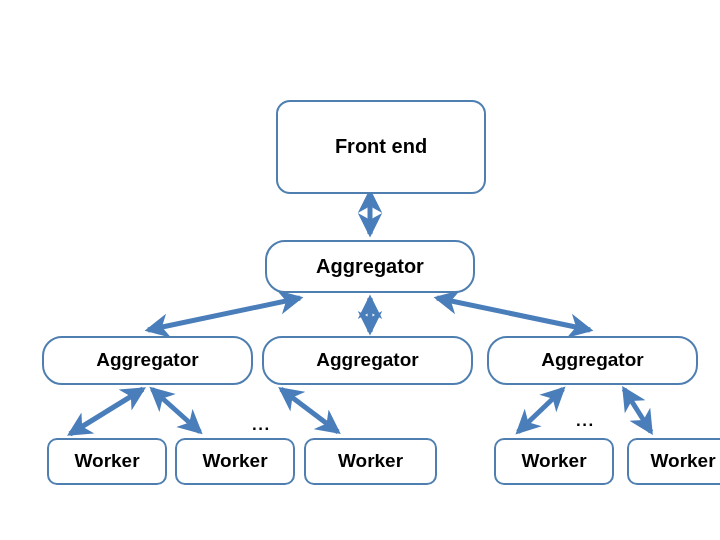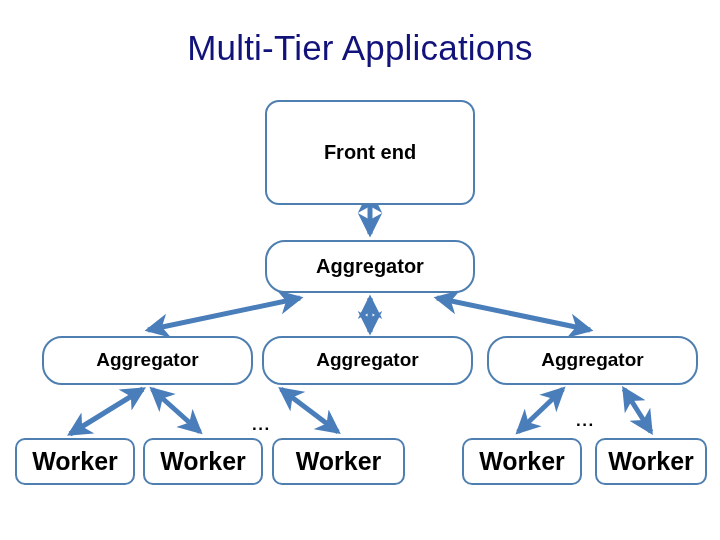--- a/index.html
+++ b/index.html
@@ -41,21 +41,21 @@
     font-weight: bold;
     line-height: 1.18;
     z-index: 3;
   }
   .node.front {
     font-size: 20px;
     border-radius: 14px;
   }
   .node.agg-top { font-size: 20px; }
   .node.agg { font-size: 19px; }
-  .node.worker { font-size: 25px; border-radius: 10px; }
+  .node.worker { font-size: 19px; border-radius: 10px; margin-left: 32px; }
   .ellipsis {
     position: absolute;
     color: #000000;
     font-size: 17px;
     font-weight: bold;
     letter-spacing: 1.5px;
     line-height: 1;
     z-index: 4;
   }
   #arrow-layer {
@@ -66,21 +66,20 @@
     height: 540px;
     z-index: 2;
     pointer-events: none;
   }
 </style>
 </head>
 <body>
 
 <div id="slide">
 
-  <div id="title">Multi-Tier Applications</div>
 
   <svg id="arrow-layer" width="720" height="540" viewBox="0 0 720 540">
     <defs>
       <marker id="ah" markerWidth="5.2" markerHeight="5.2" refX="4.2" refY="2.6" orient="auto" markerUnits="strokeWidth">
         <path d="M0,0.15 L4.9,2.6 L0,5.05 L1.35,2.6 Z" fill="#4a7ebb"></path>
       </marker>
       <marker id="ah2" markerWidth="5.2" markerHeight="5.2" refX="1.0" refY="2.6" orient="auto" markerUnits="strokeWidth">
         <path d="M5.2,0.15 L0.3,2.6 L5.2,5.05 L3.85,2.6 Z" fill="#4a7ebb"></path>
       </marker>
     </defs>
@@ -99,21 +98,21 @@
       <line x1="152" y1="389" x2="200" y2="432"></line>
 
       <line x1="281" y1="389" x2="338" y2="432"></line>
 
       <line x1="563" y1="389" x2="518" y2="432"></line>
 
       <line x1="624" y1="389" x2="651" y2="432"></line>
     </g>
   </svg>
 
-  <div class="node front" style="left:265px; top:100px; width:210px; height:105px;text-align:right;">
+  <div class="node front" style="left:276px; top:100px; width:210px; height:94px;text-align:right;">
     <div>
       <div>Front end</div>
     </div>
   </div>
 
   <div class="node agg-top" style="left:265px; top:240px; width:210px; height:53px;">
     <span>Aggregator</span>
   </div>
 
   <div class="node agg" style="left:42px; top:336px; width:211px; height:49px;">

